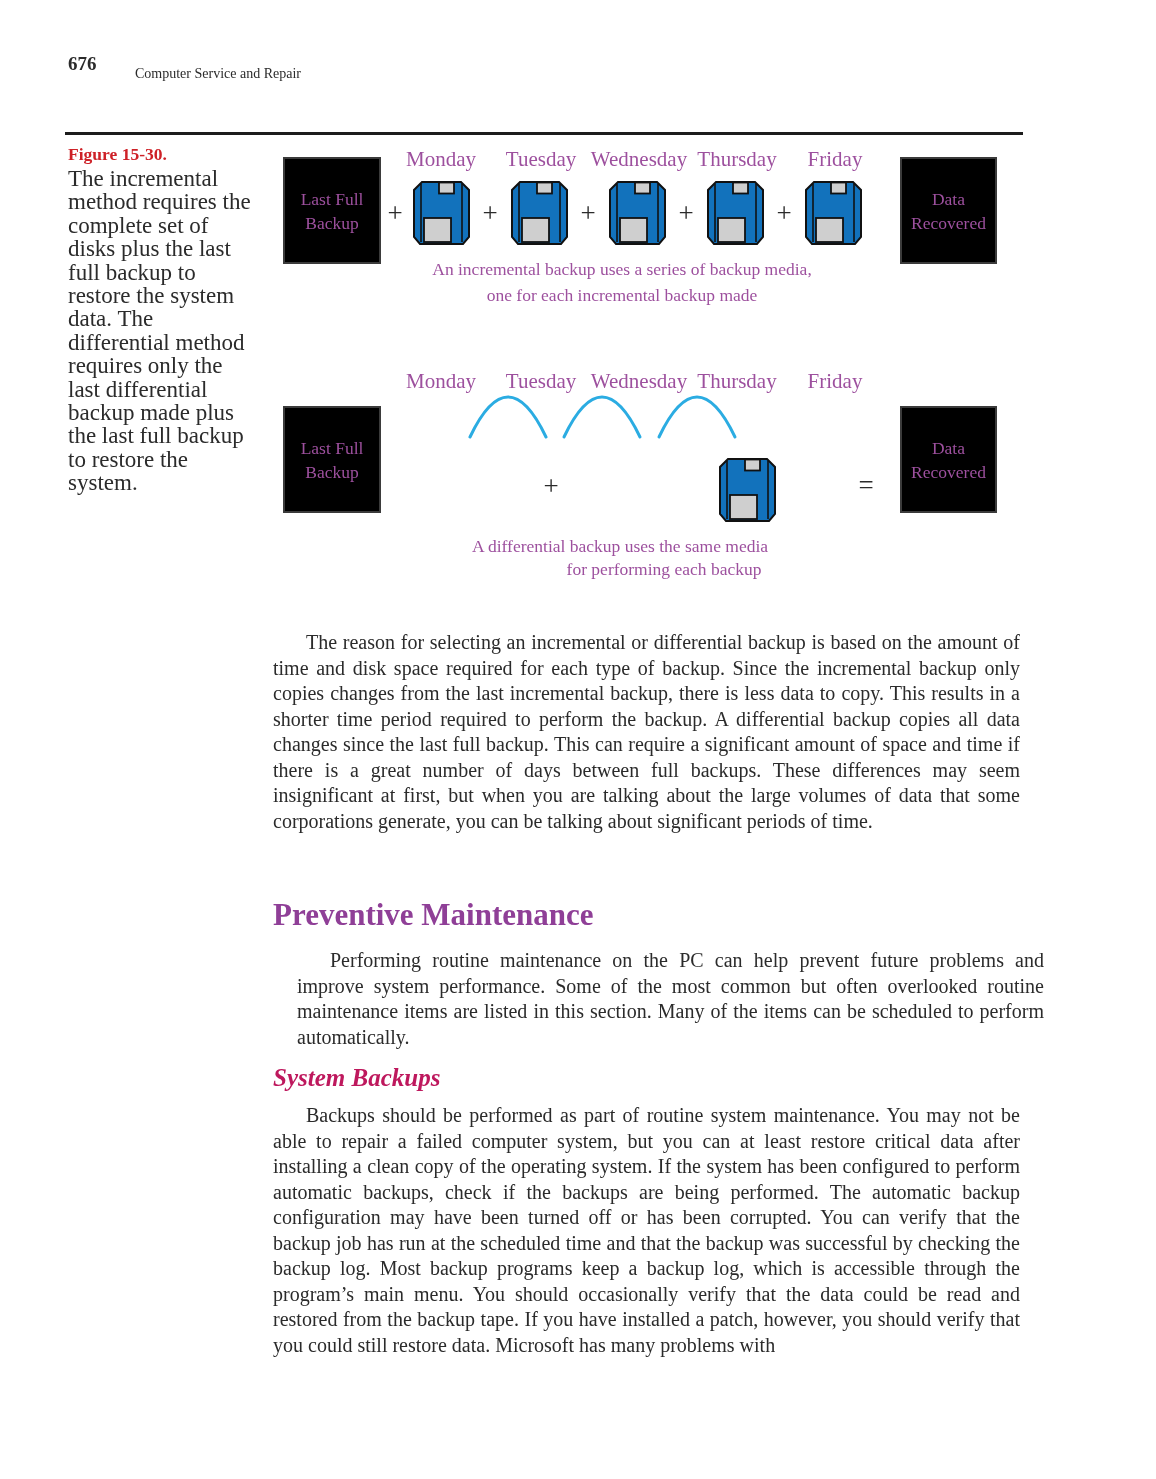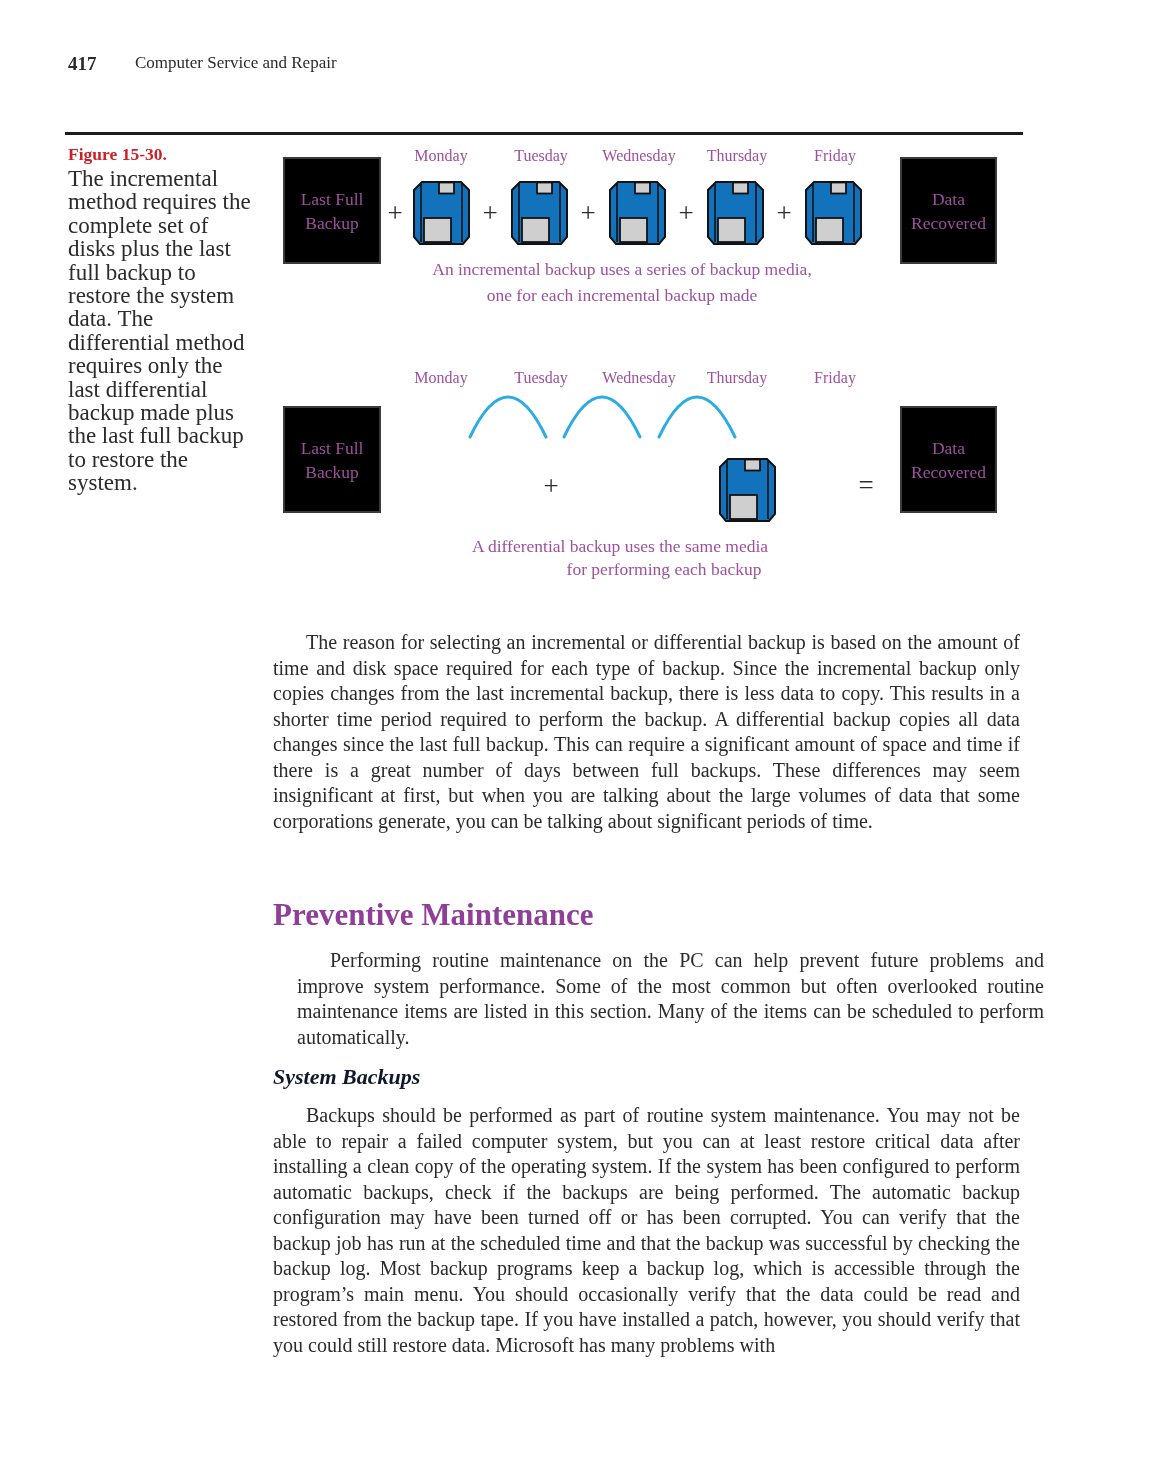--- a/index.html
+++ b/index.html
@@ -6,54 +6,54 @@
   html,body { background:#ffffff; }
   body {
     width:1156px; height:1479px; position:relative;
     font-family:"Liberation Serif", serif;
     color:var(--body-text,#2b2b2b);
   }
   .abs { position:absolute; }
 
   
   .page-num { left:68px; top:53px; font-size:19px; font-weight:bold; }
-  .book-title { left:135px; top:53px; font-size:17px;font-family:Liberation Serif, serif; }
+  .book-title { left:135px; top:66px; font-size:14px;font-family:Liberation Serif, serif; }
   .top-rule { left:65px; top:132px; width:958px; height:3px; background:#1c1c1c; }
 
   
   .fig-label { left:68px; top:144px; font-size:17.5px; font-weight:bold; color:var(--red,#ce2127); }
   .fig-caption { left:68px; top:167px; width:192px; font-size:23px; line-height:23.4px; }
 
   
-  .day { font-size:16px; color:var(--purple,#9d509e); transform:translateX(-50%); white-space:nowrap;text-align:center; }
+  .day { font-size:21px; color:var(--purple,#9d509e); transform:translateX(-50%); white-space:nowrap;text-align:center; }
   .dbox {
     border:2px solid #3b3b3b; display:flex; flex-direction:column;
     align-items:center; justify-content:center; text-align:center;
     font-size:17.5px; line-height:24px; color:var(--purple,#9d509e); background:#000000;
   }
   .op { font-size:27px; color:#2b2b2b; transform:translate(-50%,-50%); }
   .fig-note { font-size:17.5px; color:var(--purple,#9d509e); transform:translateX(-50%); white-space:nowrap; }
   .floppy { display:block; }
   .floppy .body-shape { fill:var(--floppy-blue,#1272bc); stroke:#111; stroke-width:2; }
   .floppy .edge-line { stroke:#111; stroke-width:1.6; }
   .floppy .gray-part { fill:var(--floppy-gray,#cfcfcf); stroke:#111; stroke-width:1.8; }
   .arcs path { fill:none; stroke:var(--arc-cyan,#2bace2); stroke-width:3; stroke-linecap:round; }
 
   
   .para { left:273px; width:747px; font-size:20px; line-height:25.5px; text-align:justify; text-indent:33px; }
   .p1 { top:630px; }
   .h1 { left:273px; top:897px; font-size:31px; font-weight:bold; color:var(--heading-purple,#8f3f97); }
   .p2 { top:948px;margin-left:24px; }
-  .h2 { left:273px; top:1064px; font-size:22px; font-weight:bold; font-style:italic; color:#0f172a; }
+  .h2 { left:273px; top:1064px; font-size:25px; font-weight:bold; font-style:italic; color:#be185d; }
   .p3 { top:1103px; }
 </style>
 </head>
 <body>
 
-<div class="abs page-num">417</div>
+<div class="abs page-num">676</div>
 <div class="abs book-title">Computer Service and Repair</div>
 <div class="abs top-rule"></div>
 
 <div class="abs fig-label">Figure 15-30.</div>
 <div class="abs fig-caption">The incremental method requires the complete set of disks plus the last full backup to restore the system data. The differential method requires only the last differential backup made plus the last full backup to restore the system.</div>
 
 <div>
   <span class="abs day" style="left:441px;top:147px;">Monday</span>
   <span class="abs day" style="left:541px;top:147px;">Tuesday</span>
   <span class="abs day" style="left:639px;top:147px;">Wednesday</span>

